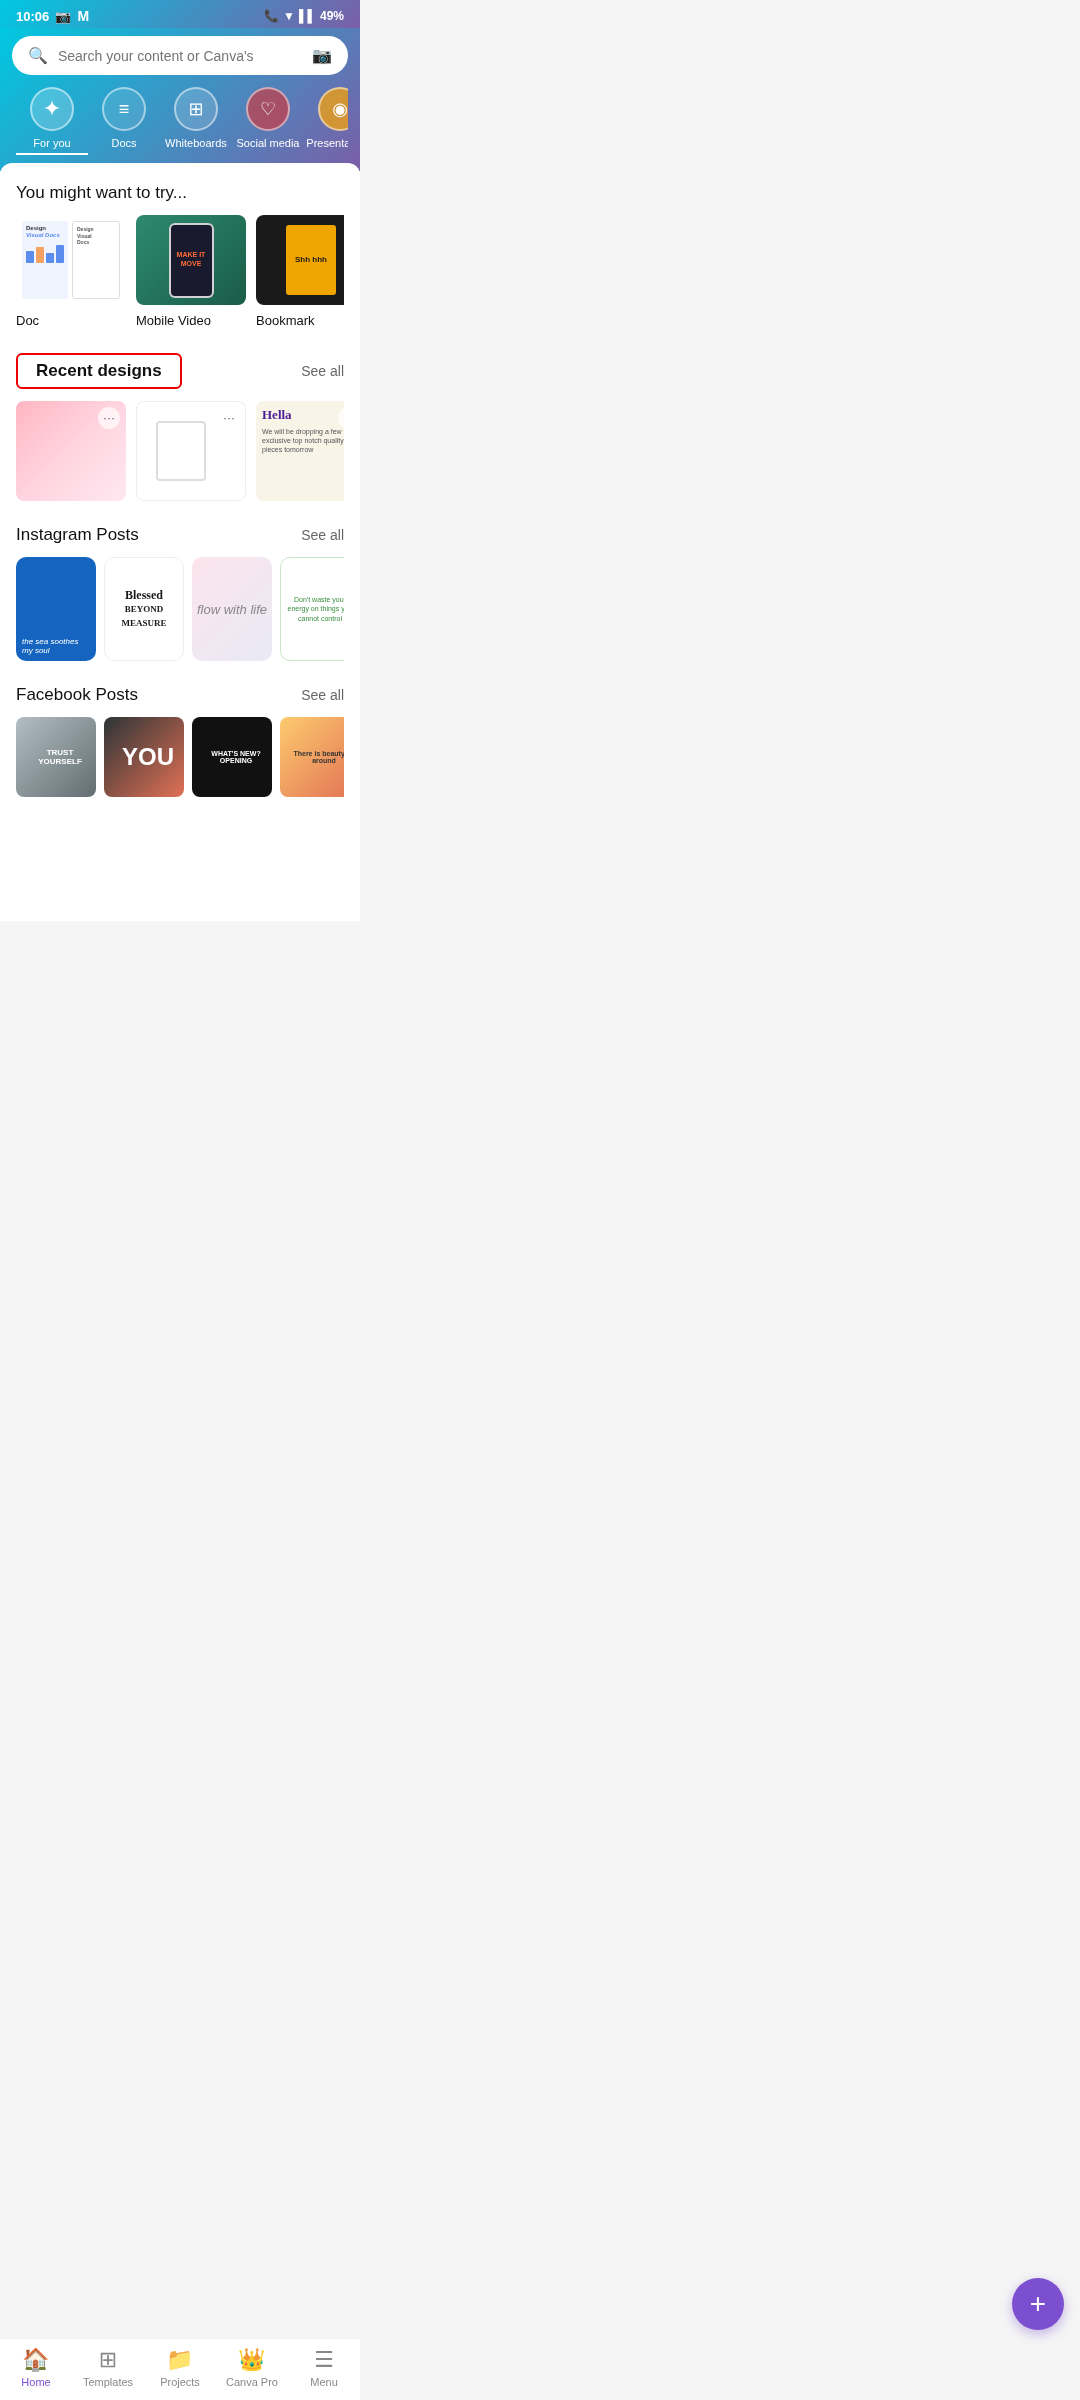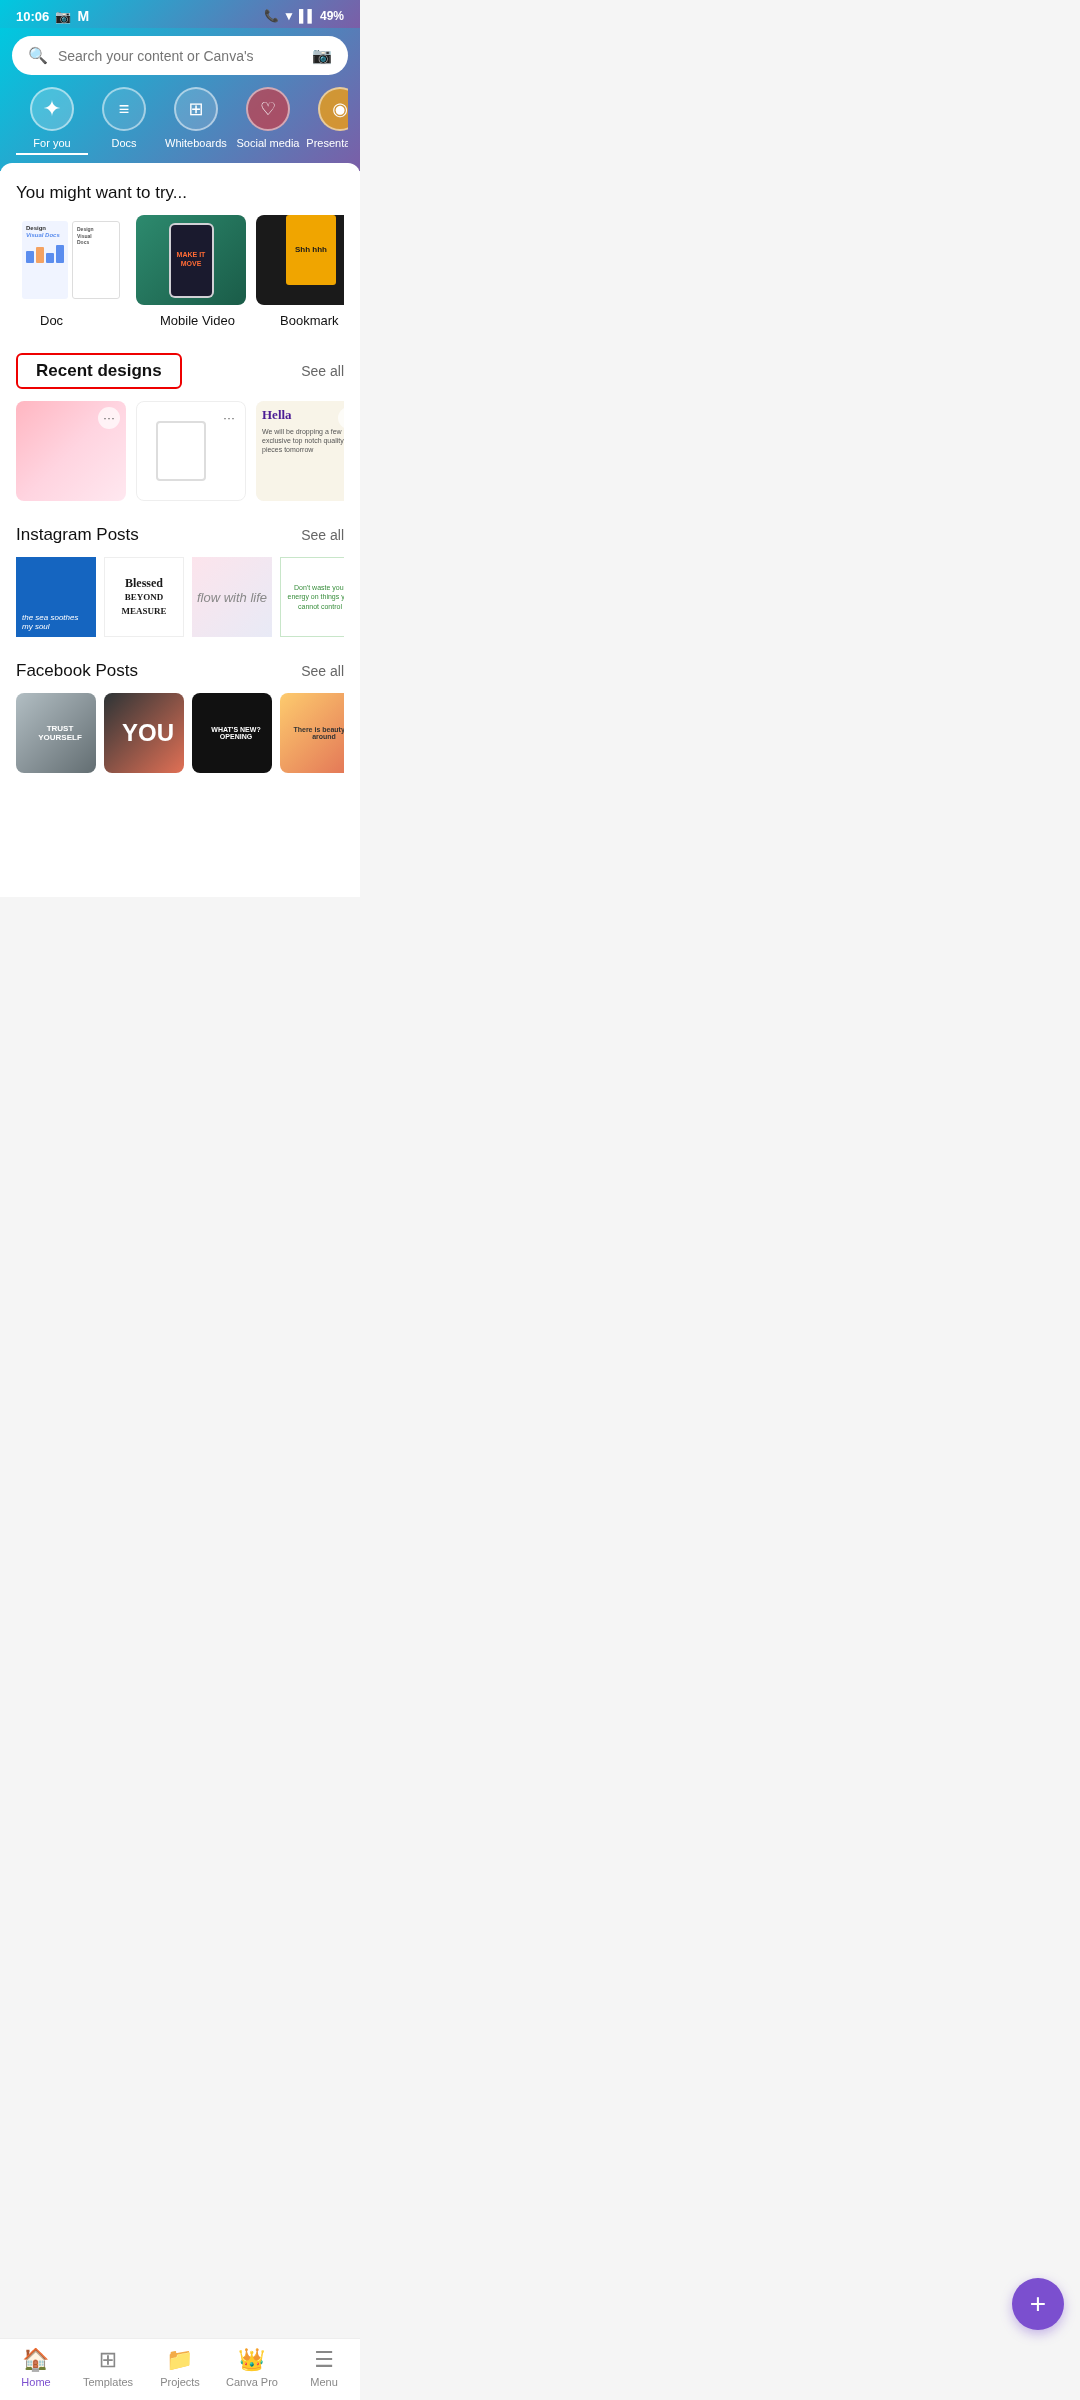--- a/index.html
+++ b/index.html
@@ -137,21 +137,20 @@
       margin-bottom: 6px;
       background: #e8e8e8;
       display: flex;
       align-items: center;
       justify-content: center;
     }
     .try-card-label {
       font-size: 13px;
       color: #111;
       font-weight: 500;
-      margin-left: 24px;
     }
 
     
     .doc-preview {
       width: 100%;
       height: 100%;
       background: white;
       padding: 6px;
       display: flex;
       gap: 4px;
@@ -212,20 +211,21 @@
       padding: 2px;
     }
 
     
     .bookmark-preview {
       width: 100%;
       height: 100%;
       background: #1a1a1a;
       border-radius: 6px;
       display: flex;
+      align-items: center;
       justify-content: center;
     }
     .bookmark-inner {
       width: 50px;
       height: 70px;
       background: #f0a500;
       border-radius: 3px;
       display: flex;
       align-items: center;
       justify-content: center;
@@ -319,22 +319,22 @@
     .insta-cards {
       display: flex;
       gap: 8px;
       overflow-x: auto;
       scrollbar-width: none;
       margin-bottom: 24px;
     }
     .insta-cards::-webkit-scrollbar { display: none; }
     .insta-card {
       min-width: 80px;
-      height: 80px;
-      border-radius: 0;
+      height: 104px;
+      border-radius: 10px;
       overflow: hidden;
       cursor: pointer;
     }
 
     
     .fb-cards {
       display: flex;
       gap: 8px;
       overflow-x: auto;
       scrollbar-width: none;

